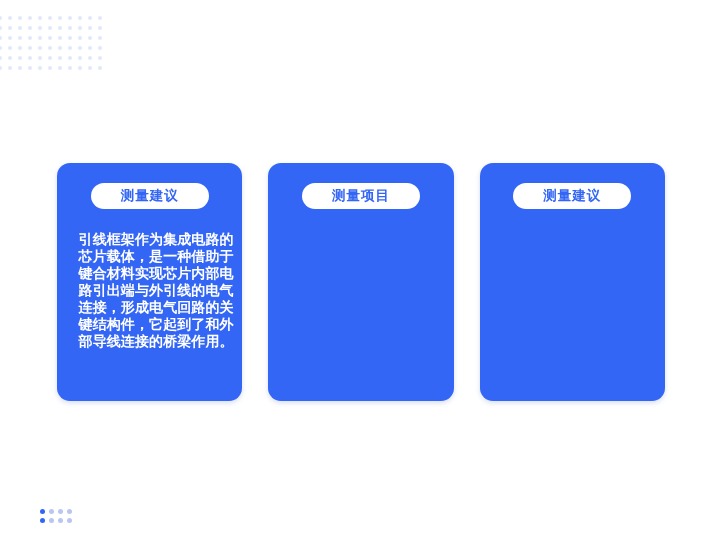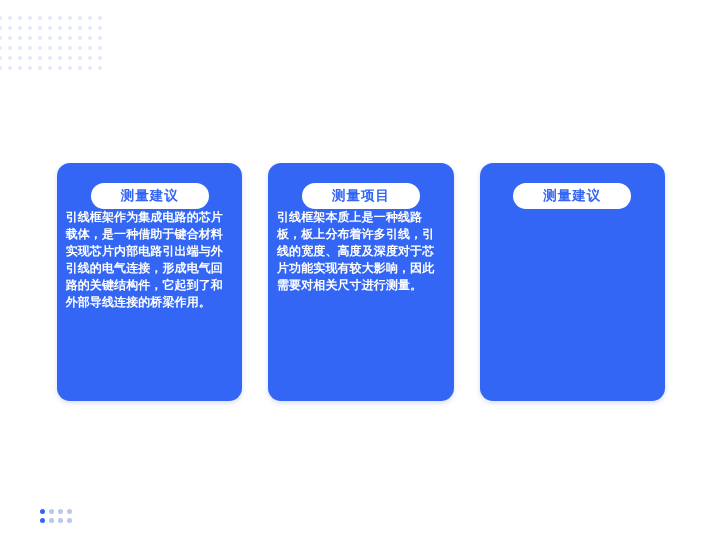--- a/index.html
+++ b/index.html
@@ -111,26 +111,27 @@
 
   .card-pill-label {
     font-size: 13.5px;
     font-weight: bold;
     color: #3366f5;
     letter-spacing: 1px;
     line-height: 1;
   }
 
   .card-body {
+    margin-top: 22px;
     width: 168px;
-    font-size: 12px;
+    font-size: 14px;
     line-height: 17px;
     font-weight: bold;
     color: #ffffff;
-    text-align: left;
+    text-align: right;
     letter-spacing: 0.1px;
   }
 </style>
 </head>
 <body>
 
 <div class="slide">
 
   <div class="dots-topleft">
       <span class="dot" style="left: 0px; top: 0px; background: rgb(226, 232, 251);"></span>
@@ -219,21 +220,20 @@
       <div class="card-pill">
         <span class="card-pill-label">测量建议</span>
       </div>
       <div class="card-body">引线框架作为集成电路的芯片载体，是一种借助于键合材料实现芯片内部电路引出端与外引线的电气连接，形成电气回路的关键结构件，它起到了和外部导线连接的桥梁作用。</div>
     </div>
 
     <div class="card">
       <div class="card-pill">
         <span class="card-pill-label">测量项目</span>
       </div>
-      <div class="card-body">引线框架本质上是一种线路板，板上分布着许多引线，引线的宽度、高度及深度对于芯片功能实现有较大影响，因此需要对相关尺寸进行测量。</div>
     </div>
 
     <div class="card">
       <div class="card-pill">
         <span class="card-pill-label">测量建议</span>
       </div>
     </div>
 
   </div>
 </div>

